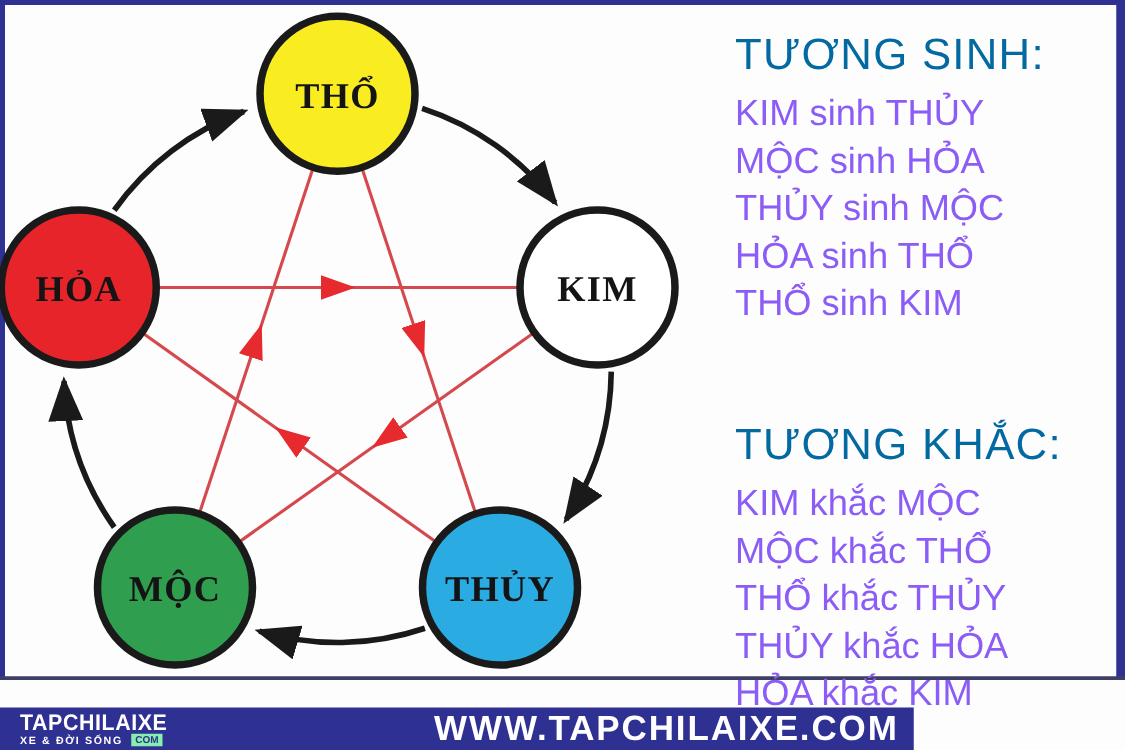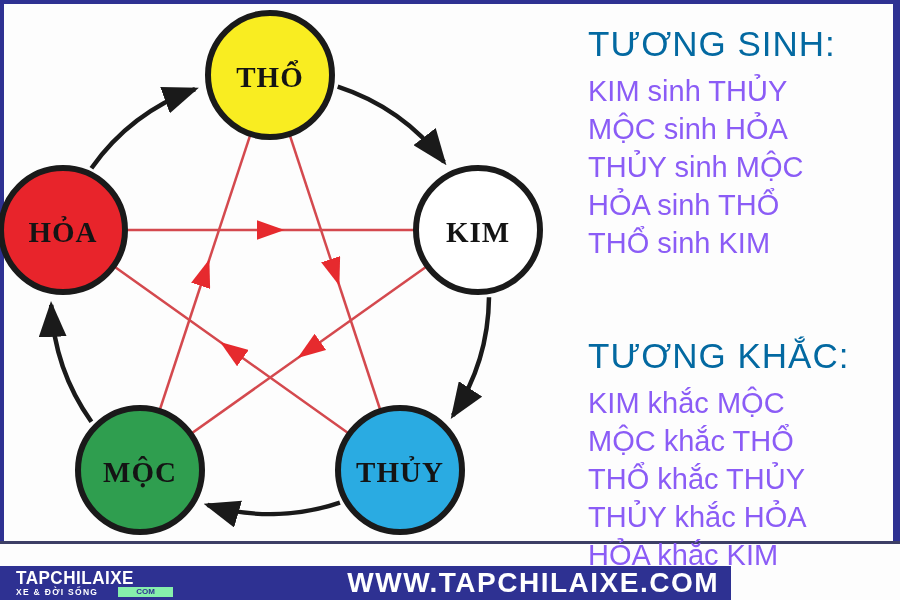--- a/index.html
+++ b/index.html
@@ -16,24 +16,24 @@
   .panel-sinh{top:24px;}
   .panel-khac{top:300px;margin-top:36px;}
   .panel-title{font-size:35px;color:#0369a1;letter-spacing:1px;margin-bottom:8px;white-space:nowrap;}
   .panel-line{font-size:29px;color:#8b5cf6;line-height:38px;white-space:nowrap;}
   .footer{position:absolute;left:0;bottom:0;width:731px;height:34px;background:#2e3192;
           display:flex;justify-content:space-between;align-items:center;
           padding:0 12px 0 16px;box-sizing:border-box;}
   .logo{display:flex;flex-direction:column;justify-content:center;}
   .logo-main{font-size:18px;font-weight:700;color:#fff;line-height:17px;letter-spacing:0.5px;
              transform:scaleX(0.95);transform-origin:left center;}
-  .logo-sub-row{display:flex;align-items:flex-start;gap:20px;}
+  .logo-sub-row{display:flex;align-items:flex-start;gap:7px;}
   .logo-sub{font-size:8.5px;font-weight:700;color:#fff;letter-spacing:1.3px;line-height:10px;}
   .logo-badge{font-size:8px;font-weight:700;background:#86efac;color:#2e3192;
-              padding:0 18px;line-height:10px;}
+              padding:0 3px;line-height:10px;}
   .website{font-size:28px;font-weight:700;color:#fff;letter-spacing:1.5px;white-space:nowrap;}
 </style>
 </head>
 <body>
 
 <div class="page">
 
   <div class="border-top"></div>
   <div class="border-left"></div>
   <div class="border-right"></div>

